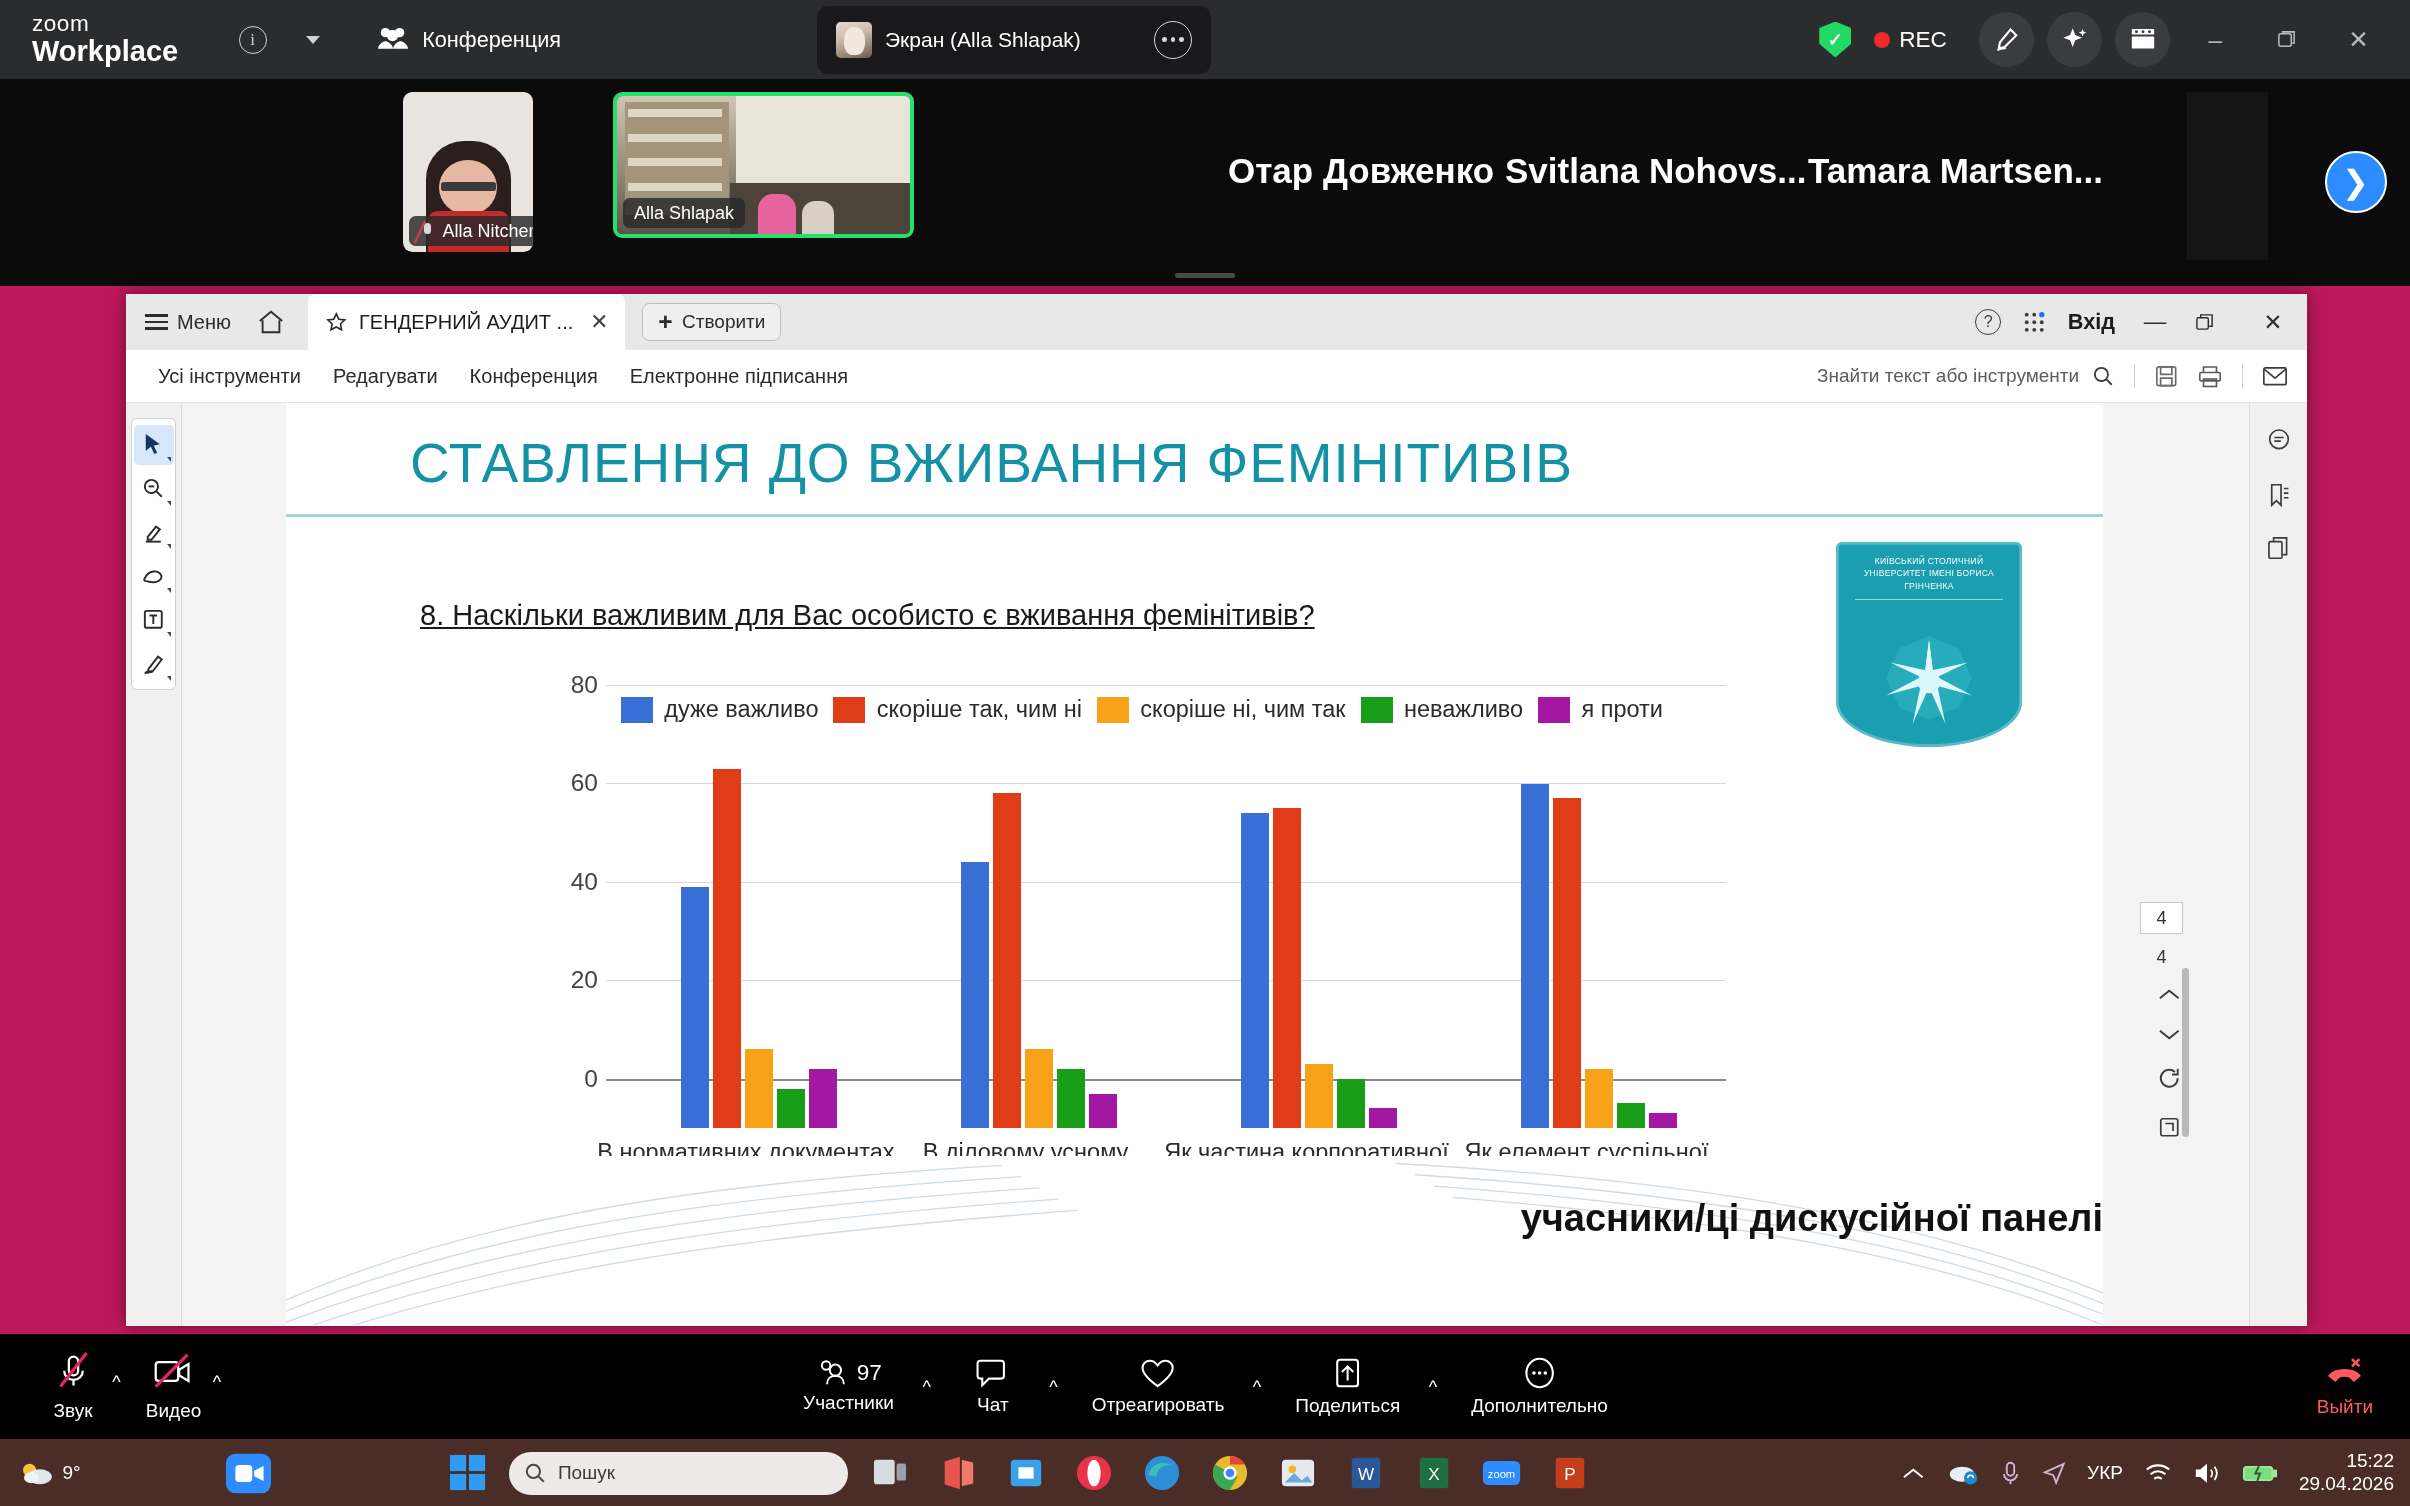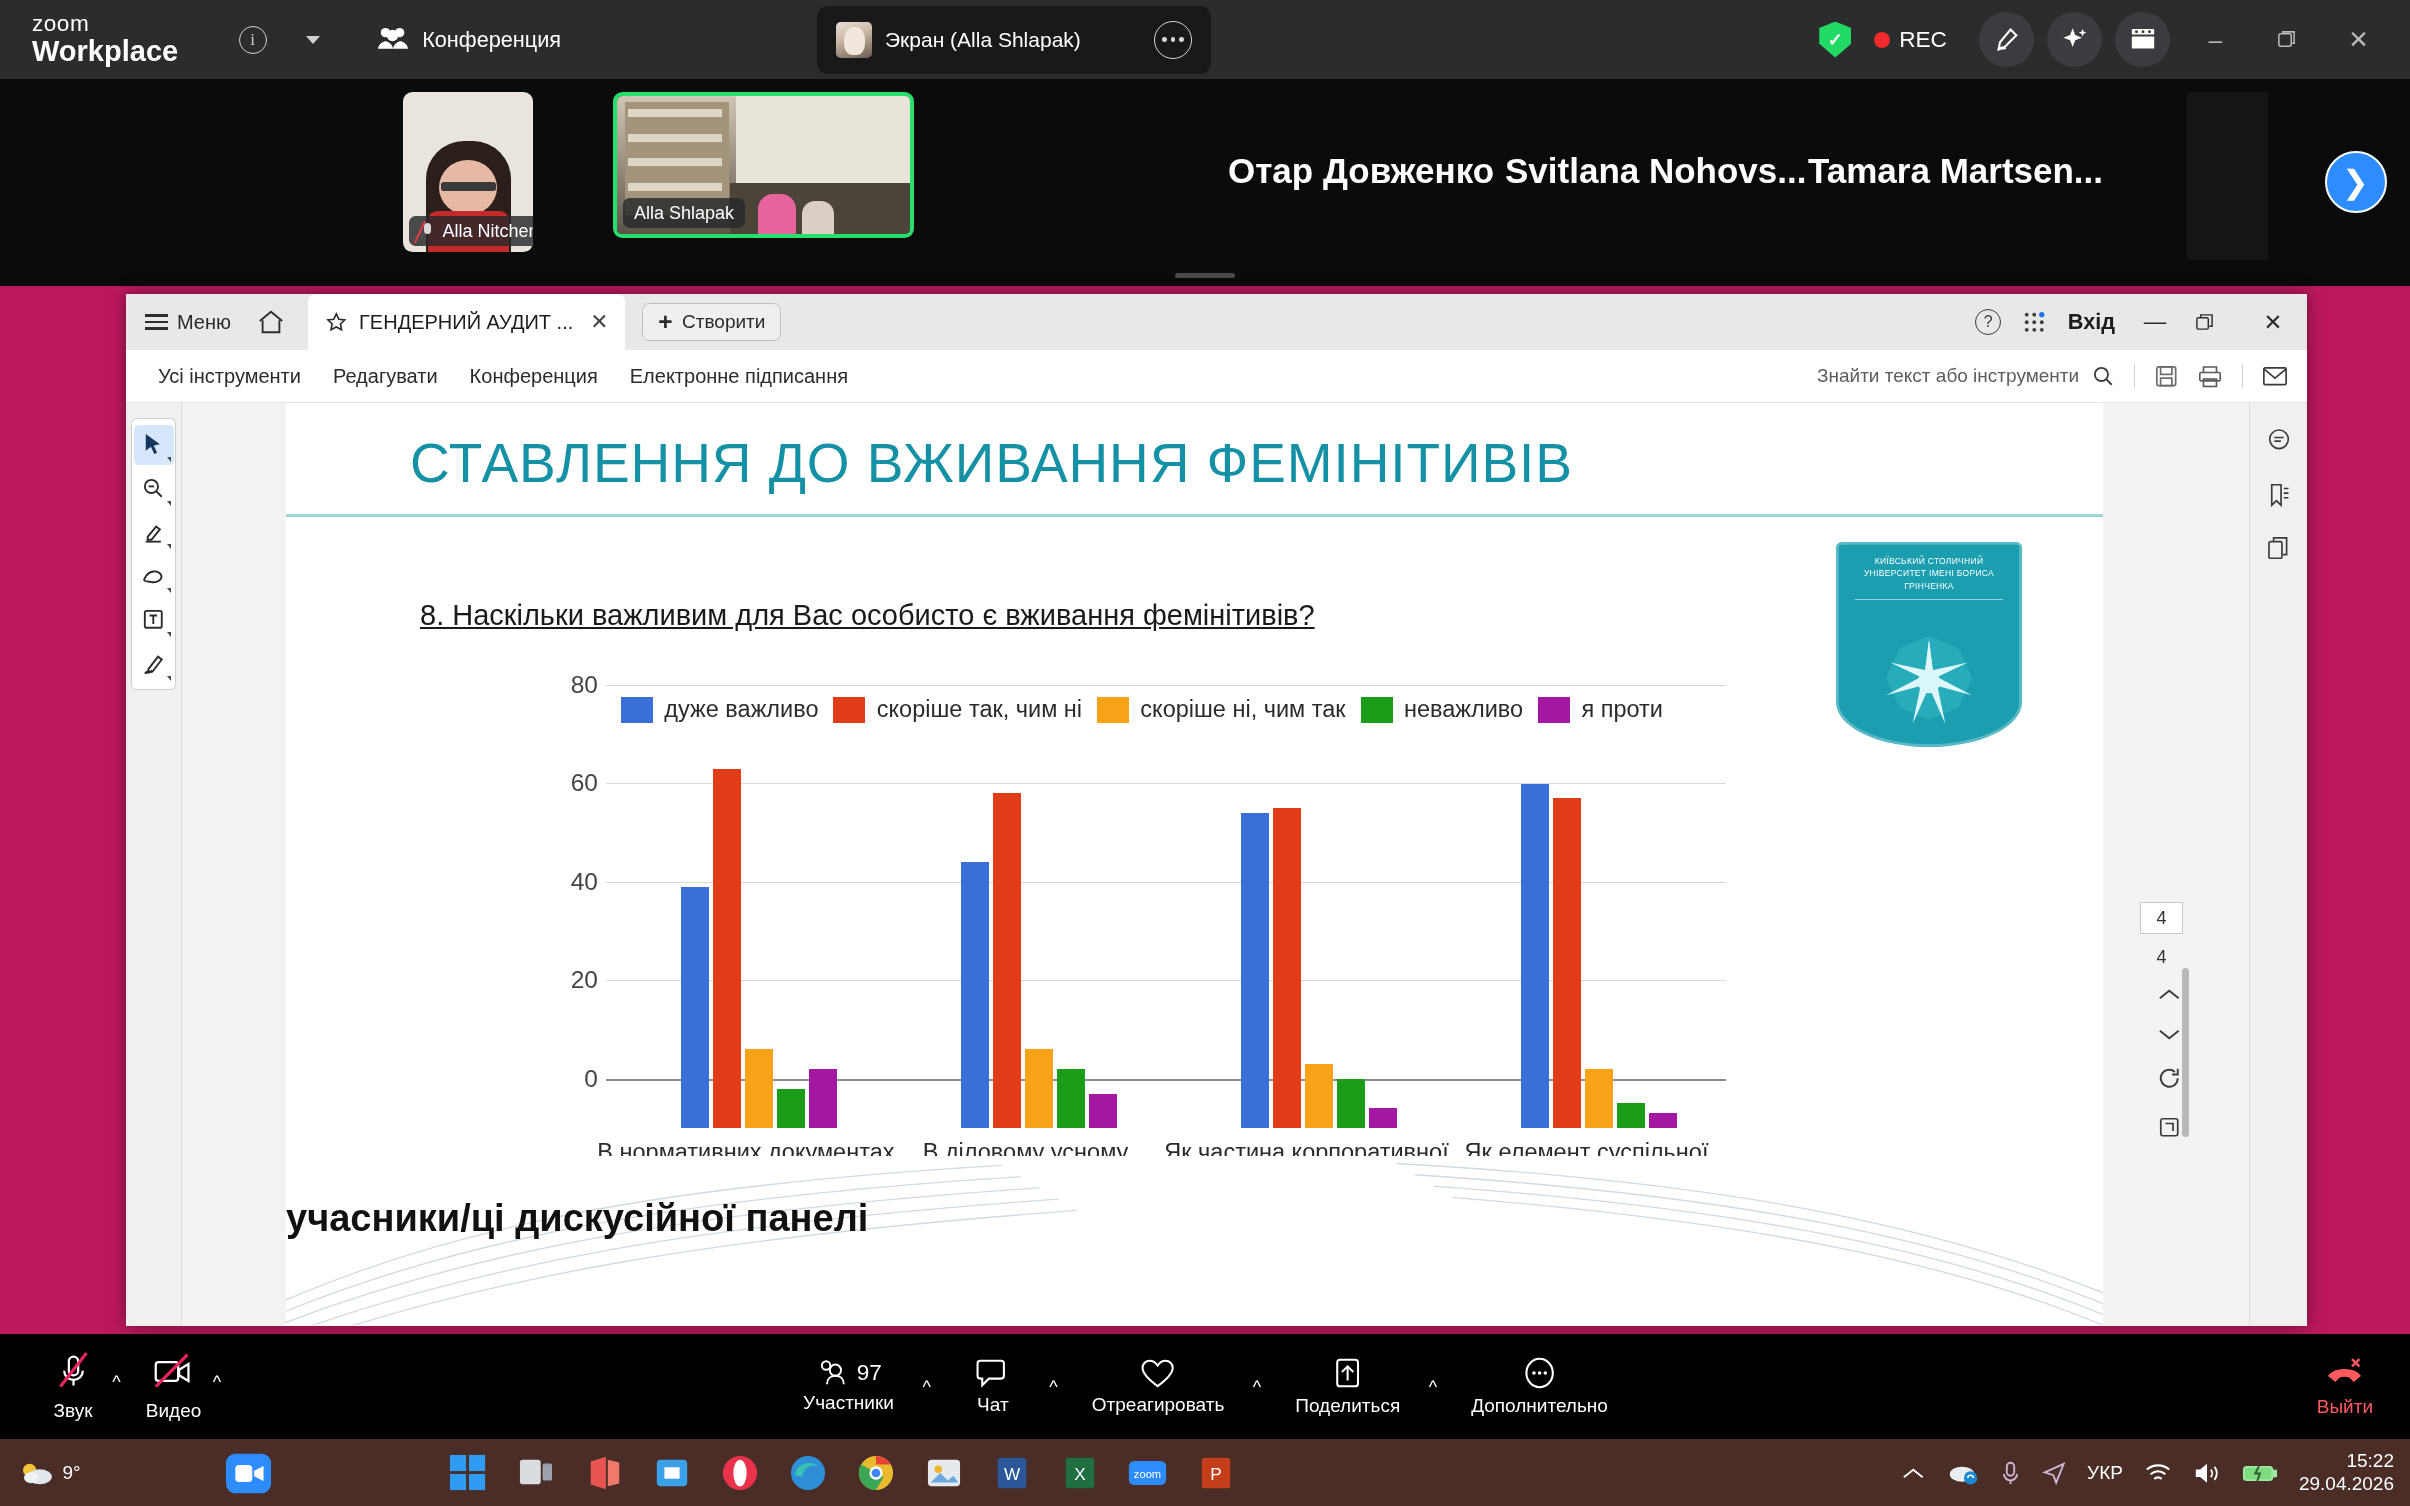--- a/index.html
+++ b/index.html
@@ -139,21 +139,21 @@
   .gridline{position:absolute;left:38px;right:0;height:0.9px;background:#d9d9d9;}
   .gridline.axis{background:#8a8a8a;height:1.9px;}
   #plot{position:absolute;left:38px;right:0;top:0;bottom:0;}
   .group{position:absolute;bottom:0;height:100%;}
   .bar{position:absolute;bottom:0;width:28px;}
   .xcat{position:absolute;top:452px;width:311px;text-align:center;font-size:23.5px;color:#2b2b2b;line-height:1.3;}
   #legend{position:absolute;left:53px;top:11.3px;display:flex;align-items:center;gap:15px;}
   .lg{display:flex;align-items:center;gap:11.3px;font-size:23.5px;color:#2b2b2b;white-space:nowrap;}
   .lg .sw{width:32px;height:26px;}
   #footer-band{position:absolute;left:0;top:753px;width:1817px;height:169px;background:#fff;overflow:hidden;}
-  #footer-text{position:absolute;left:0;top:41px;width:1817px;text-align:left;font-size:38px;font-weight:bold;color:#111;}
+  #footer-text{position:absolute;left:0;top:41px;width:1817px;text-align:right;font-size:38px;font-weight:bold;color:#111;}
 
   #right-rail{width:58px;background:#f0f0f0;border-left:0.9px solid #dcdcdc;display:flex;flex-direction:column;align-items:center;padding-top:17px;gap:13px;}
   .rail-ic{width:41px;height:41px;display:flex;align-items:center;justify-content:center;}
   #page-nums{position:absolute;right:66px;top:499px;display:flex;flex-direction:column;align-items:center;gap:7.5px;}
   .pnum{width:43px;height:32px;border:0.9px solid #c9c9c9;background:#fff;display:flex;align-items:center;justify-content:center;font-size:18px;color:#333;}
   #page-ctrls{position:absolute;right:68px;top:584px;display:flex;flex-direction:column;align-items:center;gap:24.5px;color:#444;font-size:21px;}
   #scroll-thumb{position:absolute;right:60px;top:565px;width:7.5px;height:169px;background:#b9b9b9;border-radius:3.8px;}
   .cursor-ibeam{position:absolute;left:1243px;top:428px;width:2.8px;height:34px;background:#111;}
   .cursor-ibeam::before,.cursor-ibeam::after{content:"";position:absolute;left:-5.6px;width:14px;height:2.8px;background:#111;}
   .cursor-ibeam::before{top:0;} .cursor-ibeam::after{bottom:0;}
@@ -719,20 +719,27 @@
           </svg>
       </span>
       <span class="tb-app" style="margin-left:151px">
         <svg width="38" height="38" viewBox="0 0 40 40">
           <rect x="1" y="1" width="17" height="17" fill="#2f9bf2"></rect>
             <rect x="21" y="1" width="17" height="17" fill="#2f9bf2"></rect>
           <rect x="1" y="21" width="17" height="17" fill="#2f9bf2"></rect>
             <rect x="21" y="21" width="17" height="17" fill="#2f9bf2"></rect>
         </svg>
       </span>
+      <span id="tb-search">
+        <svg width="22.6" height="22.6" viewBox="0 0 24 24" fill="none" stroke="#4a4a4a" stroke-width="2.2">
+          <circle cx="10" cy="10" r="7"></circle>
+            <path d="M15 15l6 6"></path>
+        </svg>
+        <span>Пошук</span>
+      </span>
       <span class="tb-app">
         <svg width="38" height="34" viewBox="0 0 40 36">
             <rect x="3" y="4" width="22" height="26" rx="3" fill="#d9dde1"></rect>
             <rect x="27" y="8" width="10" height="18" rx="2" fill="#9aa3ab"></rect>
           </svg>
       </span>
       <span class="tb-app">
         <svg width="38" height="38" viewBox="0 0 40 40">
             <path d="M6 8l16-5v34L6 32z" fill="#e8544f"></path>
             <path d="M24 6l12 3v22l-12 3z" fill="#f07a6a"></path>

